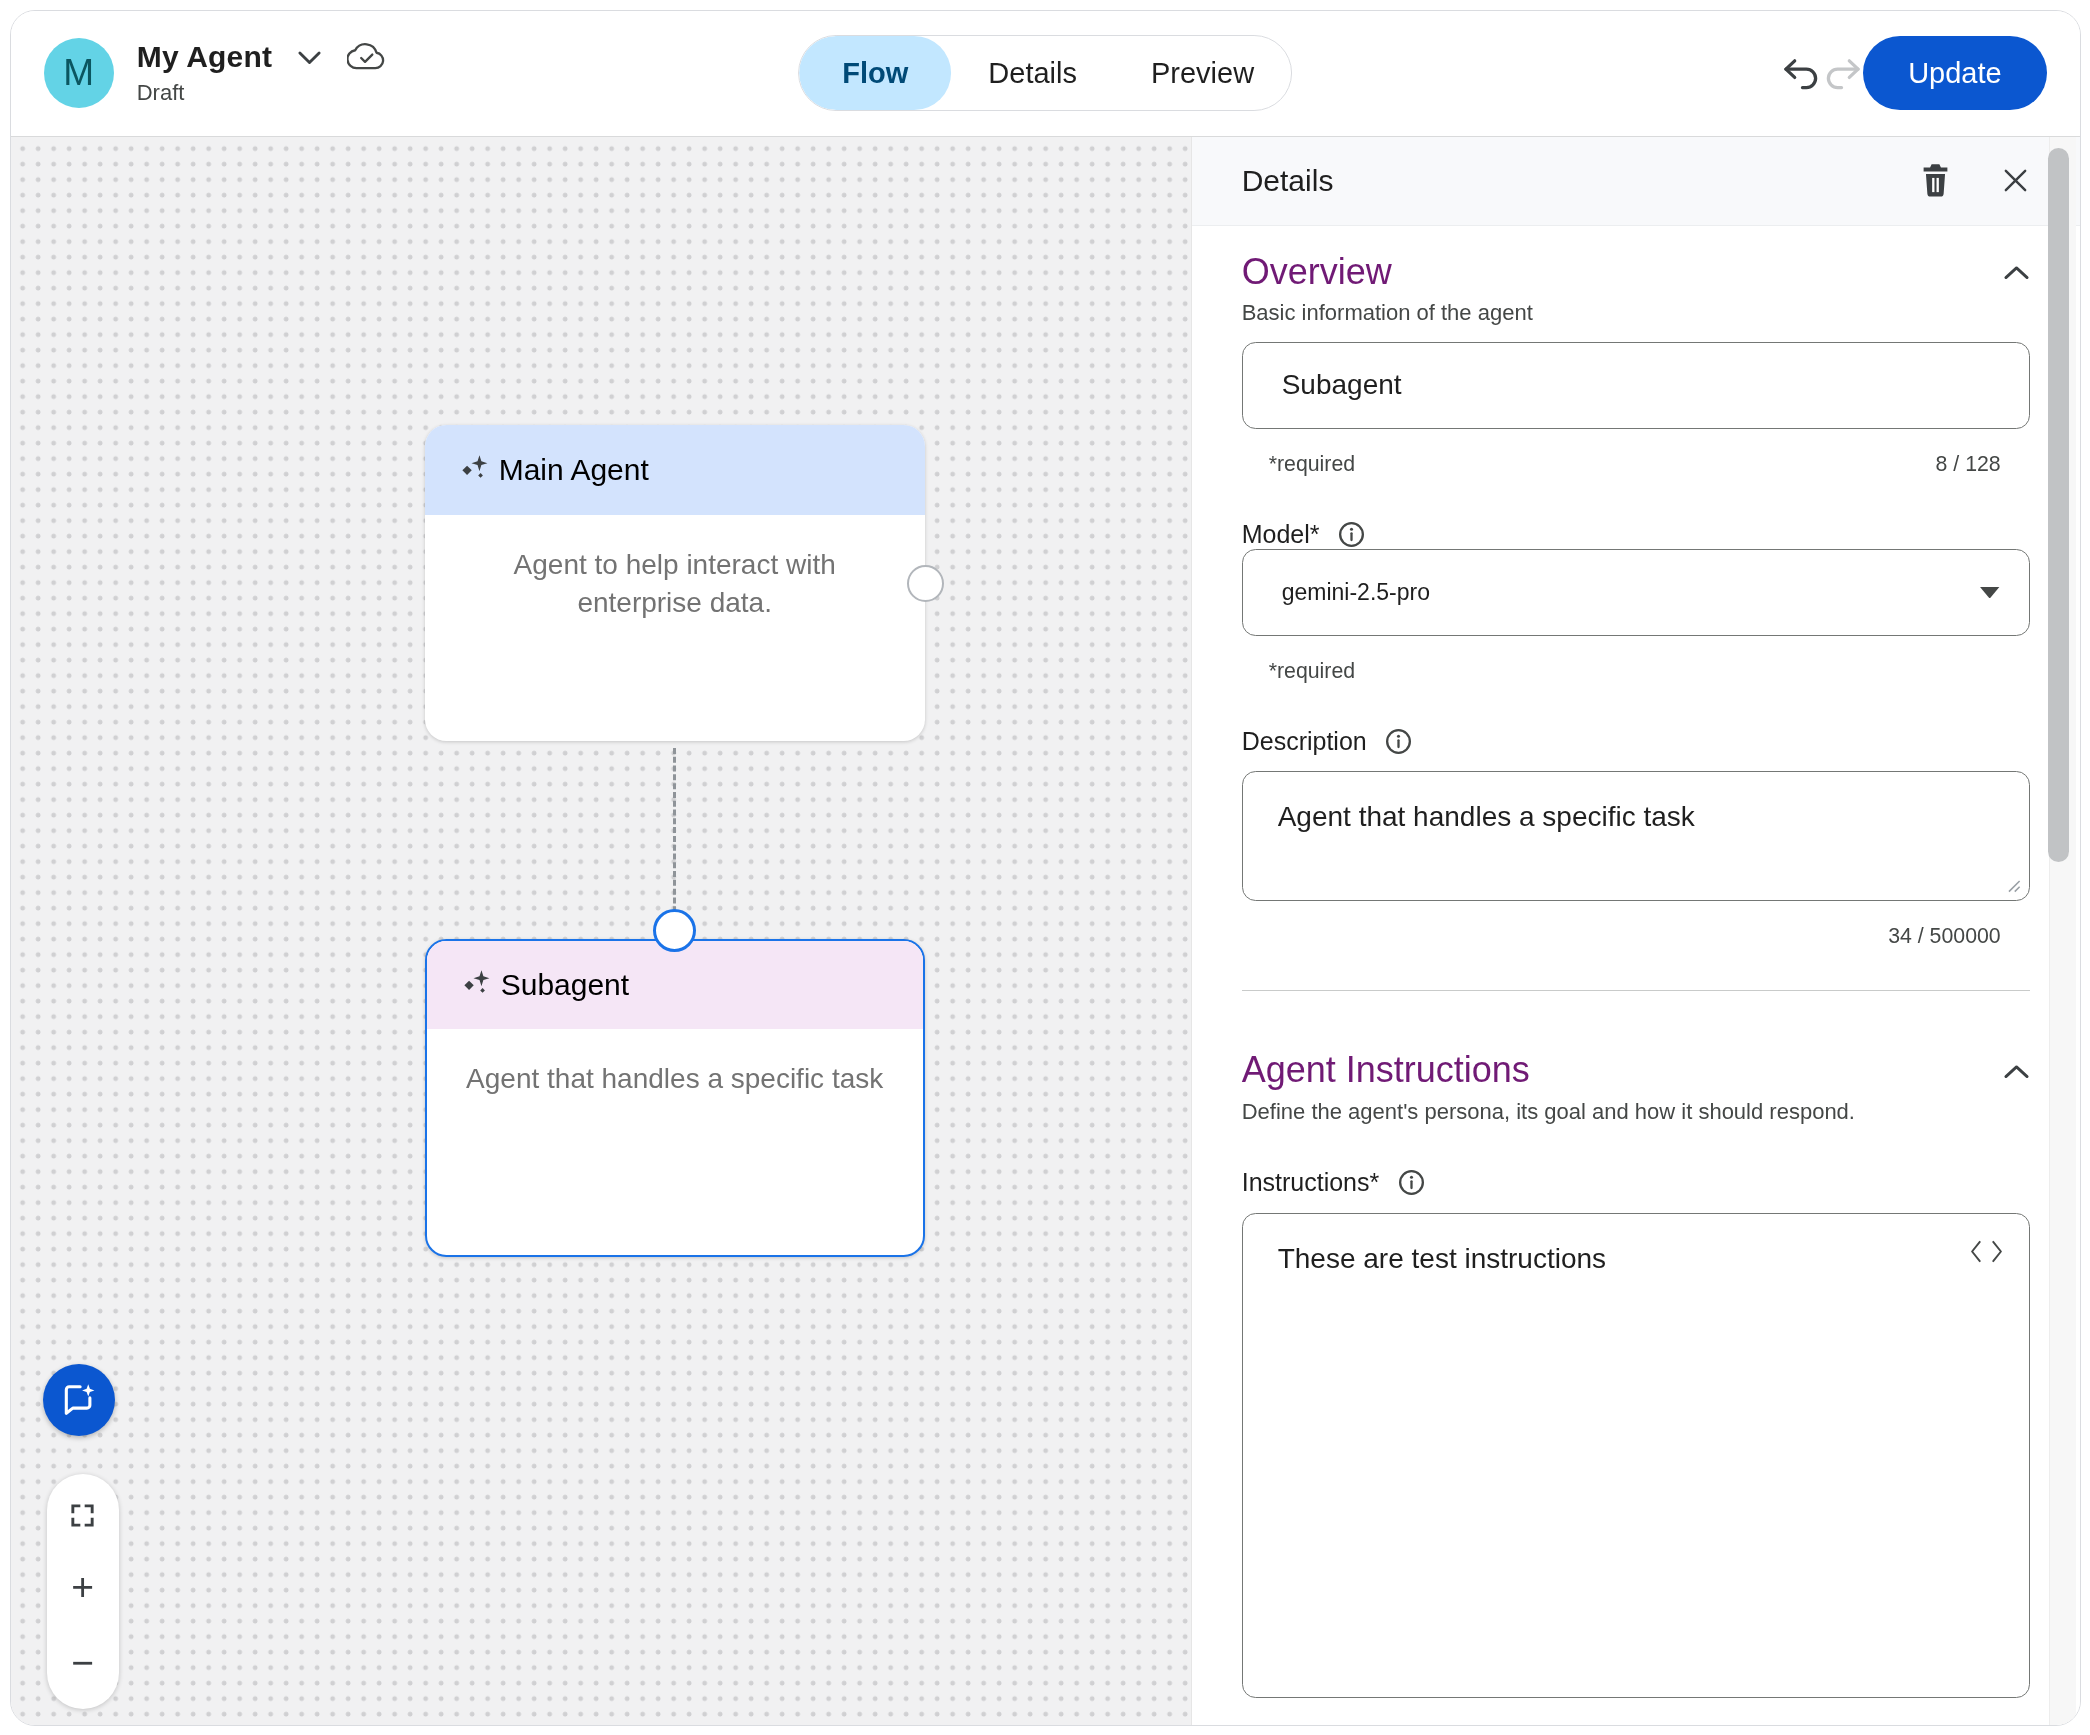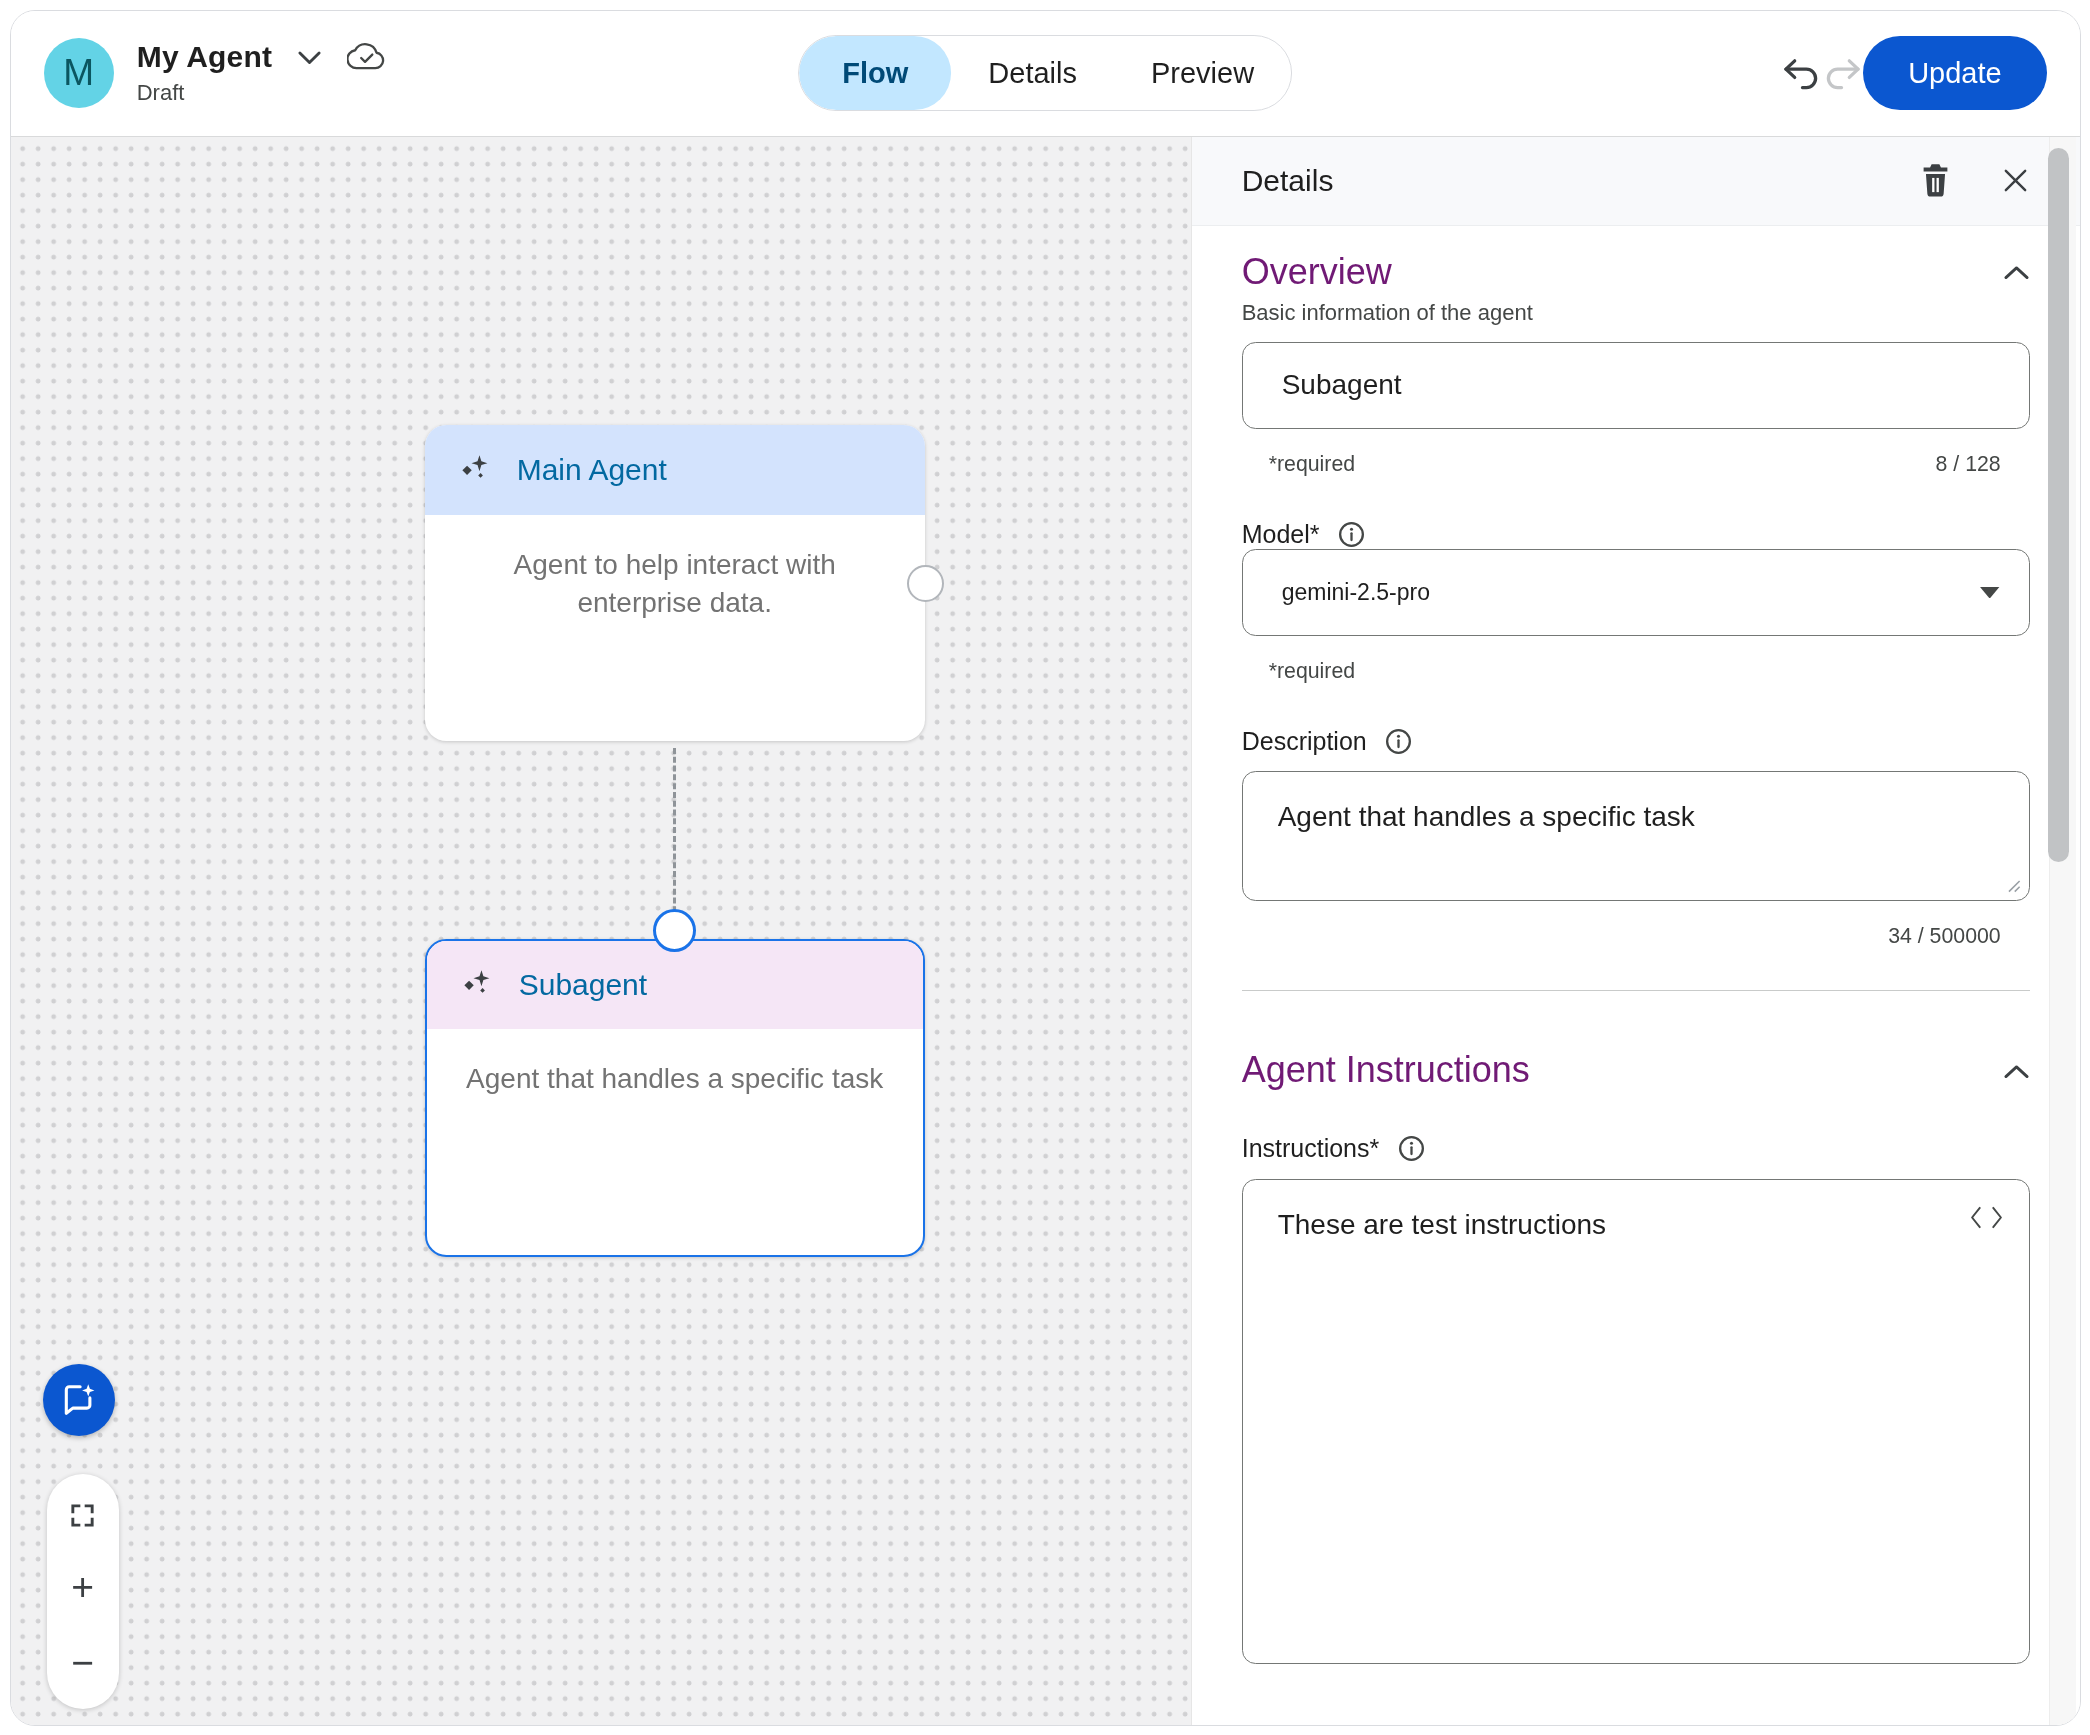--- a/index.html
+++ b/index.html
@@ -44,21 +44,21 @@
   .main { flex:1; display:flex; min-height:0; }
   .canvas {
     flex:1; position:relative; background-color:#f1f1f2;
     background-image:radial-gradient(#d0d0d2 2.1px, transparent 2.7px);
     background-size:15.5px 15.5px; background-position:3.9px 3.9px; overflow:hidden;
   }
   .node {
     position:absolute; width:500px; background:#fff; border-radius:21.3px;
     box-shadow:0 1px 3.9px rgba(0,0,0,.18); overflow:hidden;
   }
-  .node-header { display:flex; align-items:center; gap:26px; padding:0 33px; height:90px; font-size:30px; font-weight:500; color:#0369a1; }
+  .node-header { display:flex; align-items:center; gap:8px; padding:0 33px; height:90px; font-size:30px; font-weight:500; color:#000000; }
   .node-body { padding:31px 35px; font-size:28px; line-height:1.38; color:#737373;text-align:center; }
   .node-main { left:414px; top:288px; height:316px; }
   .node-main .node-header { background:#d3e3fd; }
   .node-sub { left:414px; top:802px; height:318px; border:2.4px solid #1a73e8; }
   .node-sub .node-header { background:#f5e6f6; height:88px; }
   .edge-dashed {
     position:absolute; left:662px; top:611px; height:173px; width:0;
     border-left:3.4px dashed #8f9499;
   }
   .handle { position:absolute; background:#fff; border-radius:50%; }
@@ -302,20 +302,21 @@
           <span></span>
           <span>34 / 500000</span>
         </div>
 
         <div class="divider"></div>
 
         
         <div class="sec-head second">
           <div class="sec-titles">
             <div class="sec-title">Agent Instructions</div>
+            <div class="sec-sub">Define the agent's persona, its goal and how it should respond.</div>
           </div>
           <button class="collapse-btn">
             <svg width="27" height="17.5" viewBox="0 0 28 18">
                 <path d="M3 14 L14 4 L25 14" fill="none" stroke="#3c4043" stroke-width="3" stroke-linecap="round" stroke-linejoin="round"></path>
               </svg>
           </button>
         </div>
 
         <div class="field-label-row">
           <span class="field-label">Instructions*</span>

